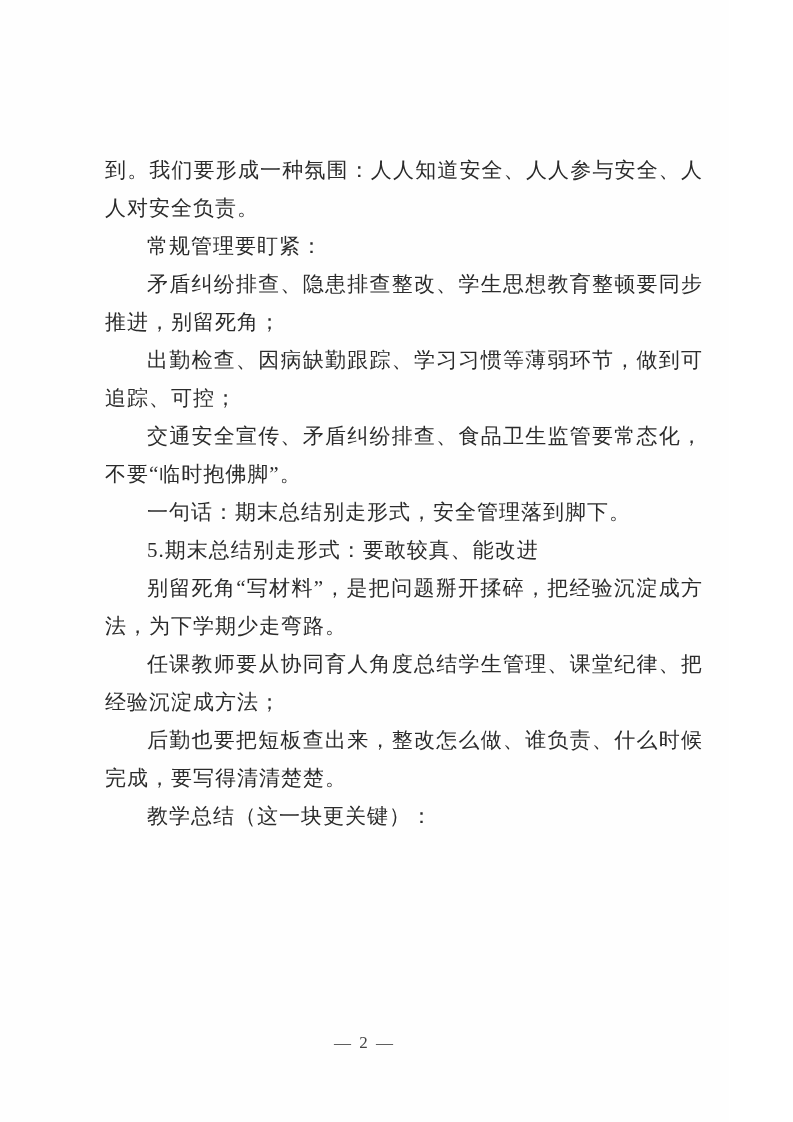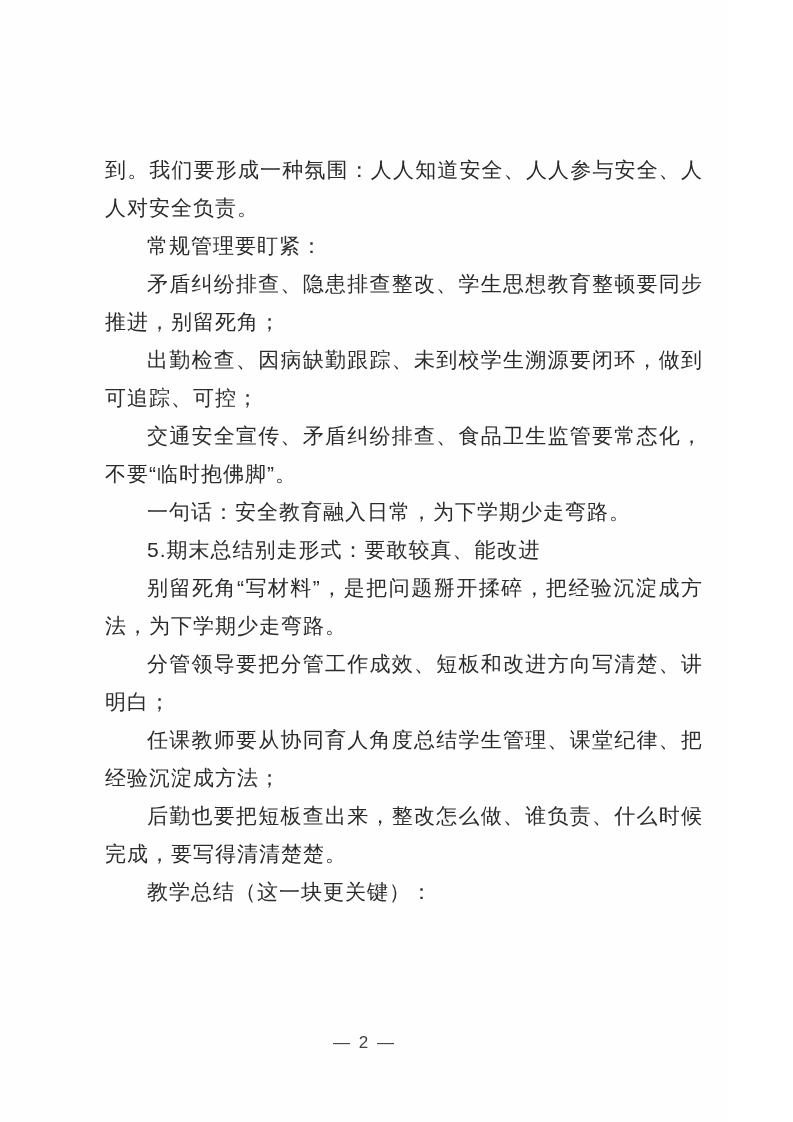--- a/index.html
+++ b/index.html
@@ -7,21 +7,21 @@
     padding: 0;
     background: #ffffff;
   }
   .page {
     position: relative;
     width: 729px;
     height: 1122px;
     background: #fefefe;
     overflow: hidden;
     box-sizing: border-box;
-    font-family: Liberation Sans, sans-serif;
+    font-family: Liberation Serif, serif;
     color: #2b2b2b;
   }
   .content {
     position: absolute;
     left: 105px;
     top: 151px;
     width: 598px;
   }
   .content p {
     margin: 0;
@@ -52,26 +52,25 @@
 </head>
 <body>
 
 <div class="page">
 
   <div class="content" id="paragraph-container">
 
   <p>到。我们要形成一种氛围：人人知道安全、人人参与安全、人人对安全负责。</p>
       <p class="indent">常规管理要盯紧：</p>
       <p class="indent">矛盾纠纷排查、隐患排查整改、学生思想教育整顿要同步推进，别留死角；</p>
-      <p class="indent">出勤检查、因病缺勤跟踪、未到校学生溯源要闭环，做到可追踪、可控；</p>
+      <p class="indent">出勤检查、因病缺勤跟踪、学习习惯等薄弱环节，做到可追踪、可控；</p>
       <p class="indent">交通安全宣传、矛盾纠纷排查、食品卫生监管要常态化，不要“临时抱佛脚”。</p>
-      <p class="indent">一句话：安全教育融入日常，为下学期少走弯路。</p>
+      <p class="indent">一句话：期末总结别走形式，安全管理落到脚下。</p>
       <p class="indent">5.期末总结别走形式：要敢较真、能改进</p>
       <p class="indent">别留死角“写材料”，是把问题掰开揉碎，把经验沉淀成方法，为下学期少走弯路。</p>
-      <p class="indent">分管领导要把分管工作成效、短板和改进方向写清楚、讲明白；</p>
       <p class="indent">任课教师要从协同育人角度总结学生管理、课堂纪律、把经验沉淀成方法；</p>
       <p class="indent">后勤也要把短板查出来，整改怎么做、谁负责、什么时候完成，要写得清清楚楚。</p>
       <p class="indent">教学总结（这一块更关键）：</p>
     </div>
 
   <div class="footer">— 2 —</div>
 
 </div>
 
 </body></html>

